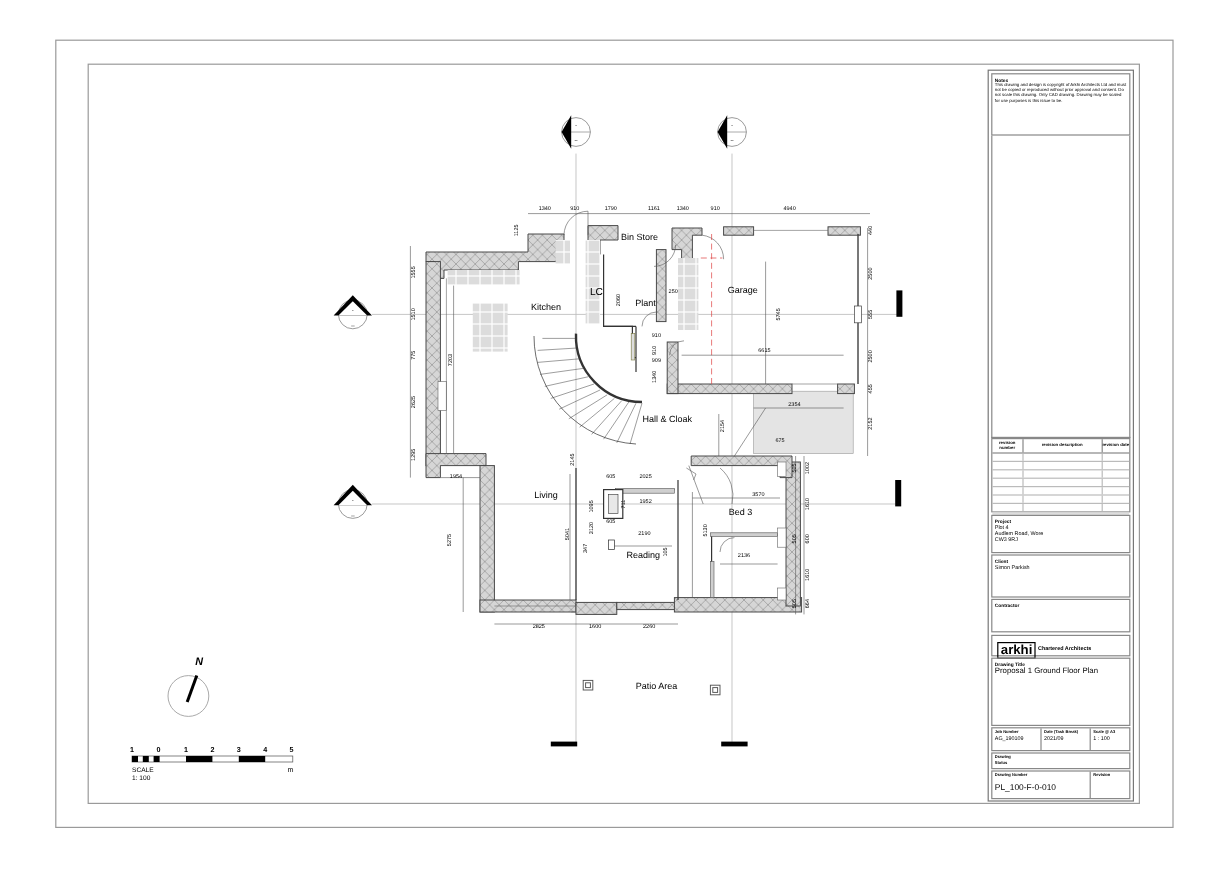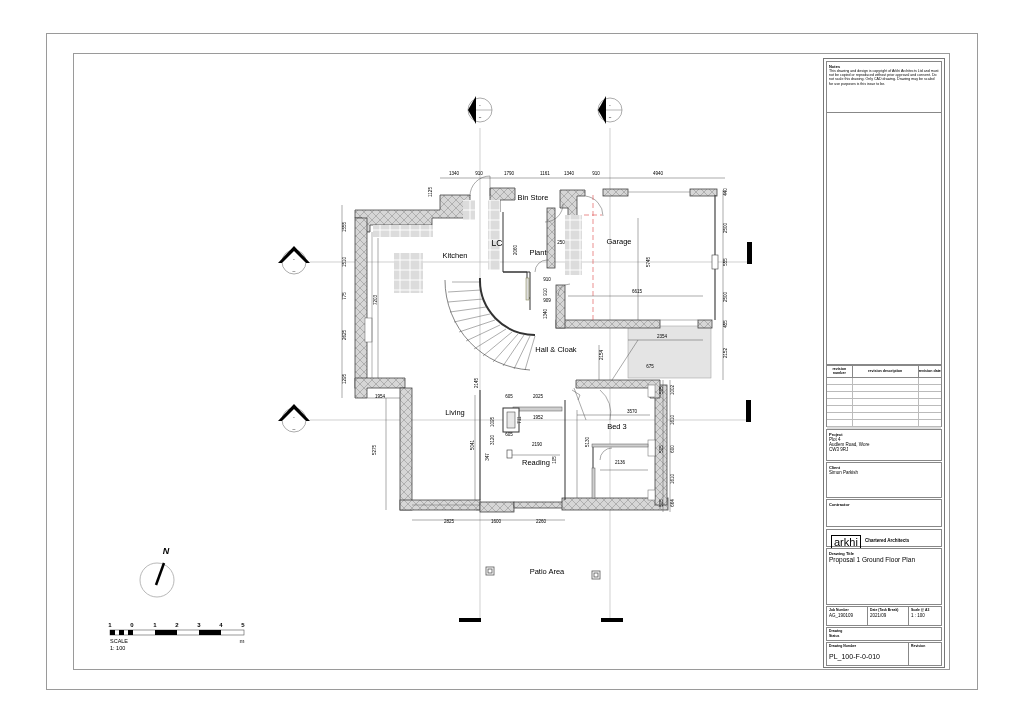--- a/index.html
+++ b/index.html
@@ -11,21 +11,21 @@
   .tb .cell{position:absolute;left:2px;right:2px;border:1px solid #888;box-sizing:border-box;}
   .tb .lbl{font-size:4px;font-weight:bold;line-height:5px;}
   .tb .txt{font-size:4.5px;line-height:5px;}
   .tb .notes{font-size:3.6px;line-height:4.2px;padding:2px;}
   .rev-table{position:absolute;left:2px;right:2px;top:306px;height:62px;border:1px solid #888;box-sizing:border-box;}
   .rev-head{display:flex;height:11px;border-bottom:1px solid #888;font-size:3.6px;font-weight:bold;text-align:center;}
   .rev-head div{display:flex;align-items:center;justify-content:center;border-right:1px solid #888;line-height:3.8px;}
   .rev-head div:last-child{border-right:none;}
   .rev-row{height:6px;border-bottom:1px solid #bbb;display:flex;}
   .rev-row div{border-right:1px solid #bbb;}
-  .logo{position:absolute;left:4px;top:5px;border:1.5px solid #000;font-weight:normal;font-size:11px;padding:0 2px;line-height:12px;}
+  .logo{position:absolute;left:4px;top:5px;border:1.5px solid #000;font-weight:bold;font-size:11px;padding:0 2px;line-height:12px;}
   .firm{position:absolute;left:38px;top:8px;font-size:4.5px;font-weight:bold;}
   .dwg-title{font-size:6.5px;line-height:7px;}
   .dwg-num{font-size:7px;}
 </style>
 </head>
 <body>
 
 <div class="frame-outer"></div>
 <div class="frame-inner"></div>
 

